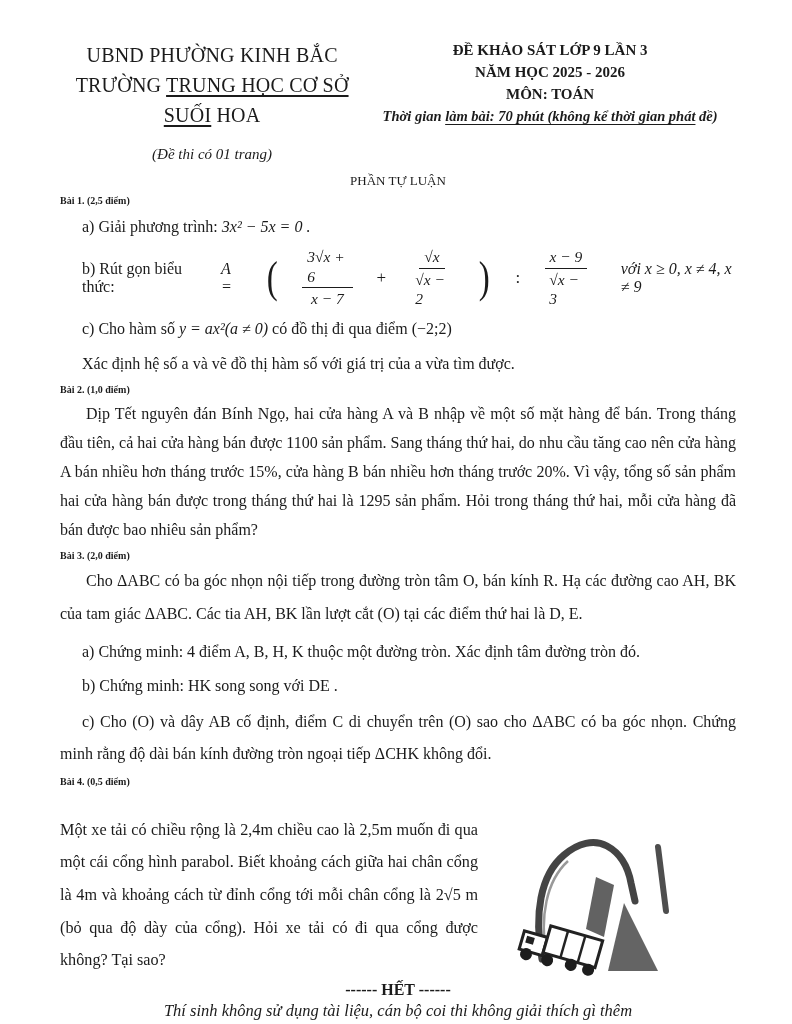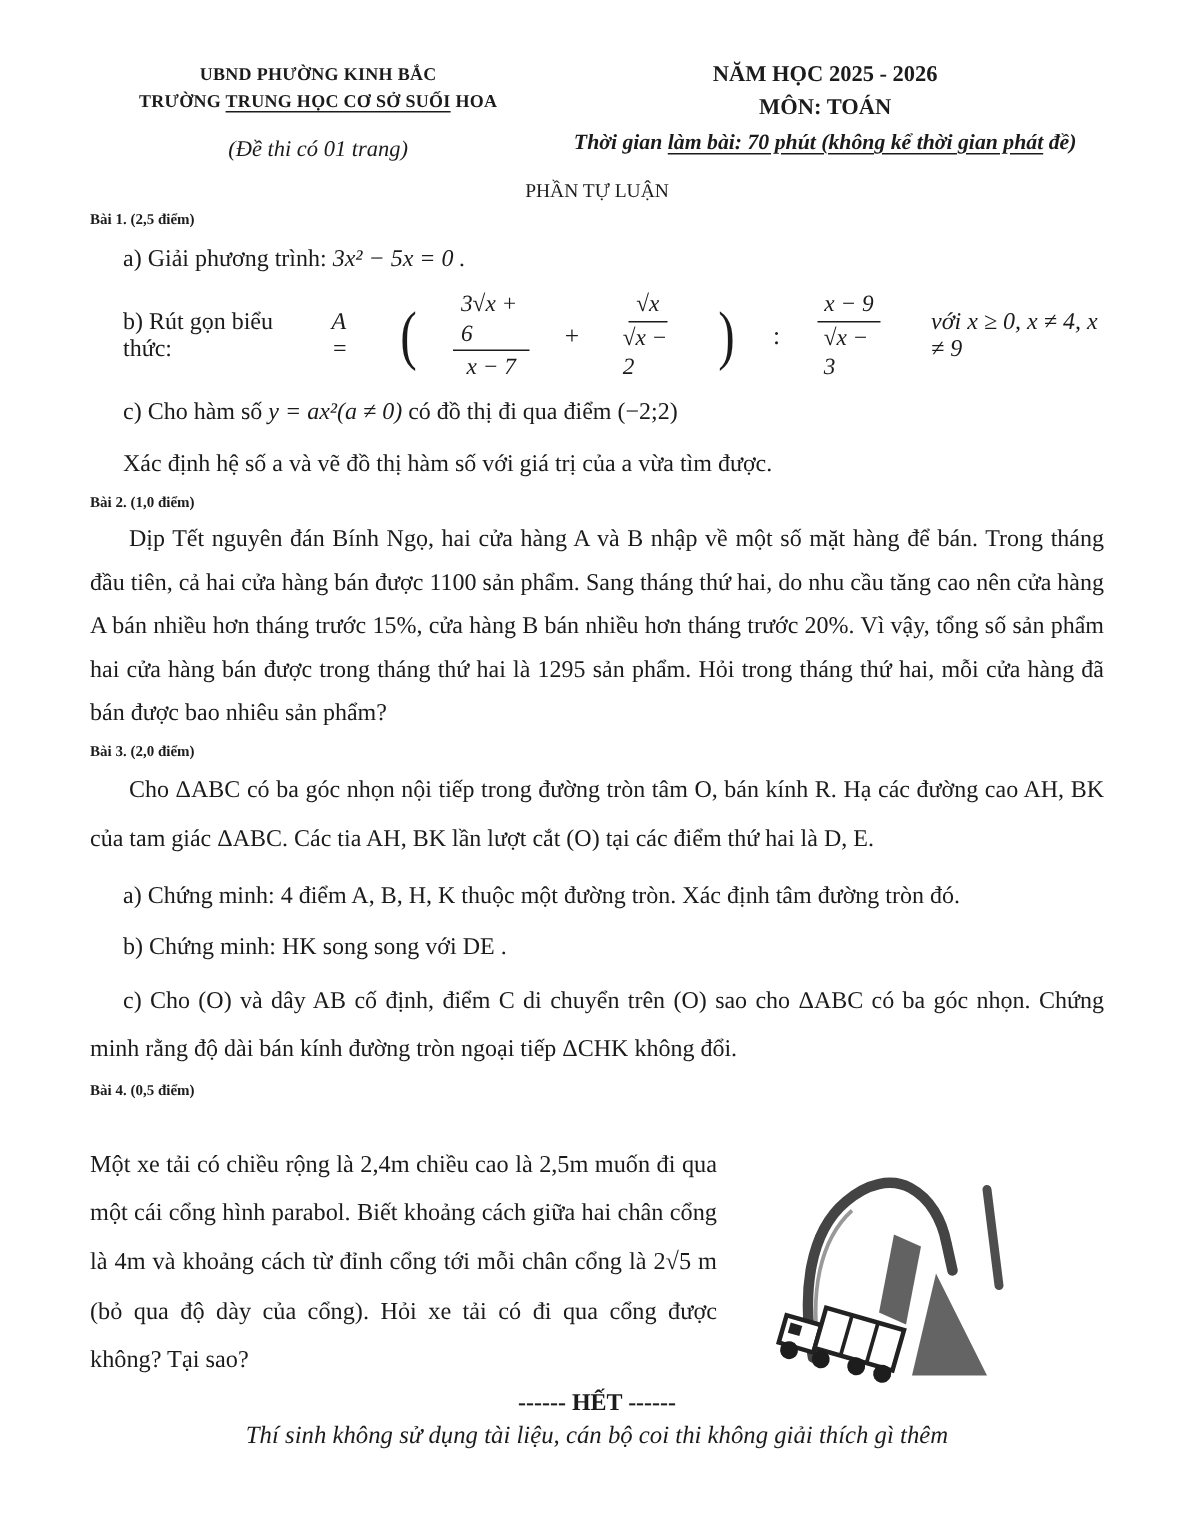--- a/index.html
+++ b/index.html
@@ -13,21 +13,21 @@
     font-size:16px;
     box-sizing:border-box;
     padding:40px 56px 0 60px;
     overflow:hidden;
   }
 
   
   .header { display:flex; justify-content:space-between; margin-bottom:10px; }
   .header-left  { width:45%; text-align:center; }
   .header-right { width:55%; text-align:center; }
-  .hl-line { font-weight:bold; font-size:12px; letter-spacing:.2px; line-height:1.5; }
+  .hl-line { font-weight:normal; font-size:20px; letter-spacing:.2px; line-height:1.5; }
   .hl-note { font-style:italic; font-size:15px; margin-top:16px; }
   .hr-line { font-weight:bold; font-size:15px; line-height:1.45; }
   .hr-time { font-style:italic; font-size:14.5px; margin-top:3px; white-space:nowrap;font-weight:bold; }
   .u { text-decoration:underline; text-underline-offset:3px;margin-top:24px; }
 
   
   .section-title { text-align:center; font-weight:normal; font-size:13px; margin:8px 0 6px; }
 
   
   .prob-heading { font-weight:bold; font-size:10px; margin:6px 0 4px; }
@@ -59,20 +59,21 @@
 
 <div class="page">
 
   <div class="header">
     <div class="header-left">
       <div class="hl-line">UBND PHƯỜNG KINH BẮC</div>
       <div class="hl-line"><span>TRƯỜNG </span><span class="u">TRUNG HỌC CƠ SỞ SUỐI</span><span> HOA</span></div>
       <div class="hl-note">(Đề thi có 01 trang)</div>
     </div>
     <div class="header-right">
+      <div class="hr-line">ĐỀ KHẢO SÁT LỚP 9 LẦN 3</div>
       <div class="hr-line">NĂM HỌC 2025 - 2026</div>
       <div class="hr-line">MÔN: TOÁN</div>
       <div class="hr-time"><span>Thời gian </span><span class="u">làm bài: 70 phút (không kể thời gian phát</span><span> đề)</span></div>
     </div>
   </div>
 
   <div class="section-title">PHẦN TỰ LUẬN</div>
 
   <div>
     <div class="prob-heading">Bài 1. (2,5 điểm)</div>

